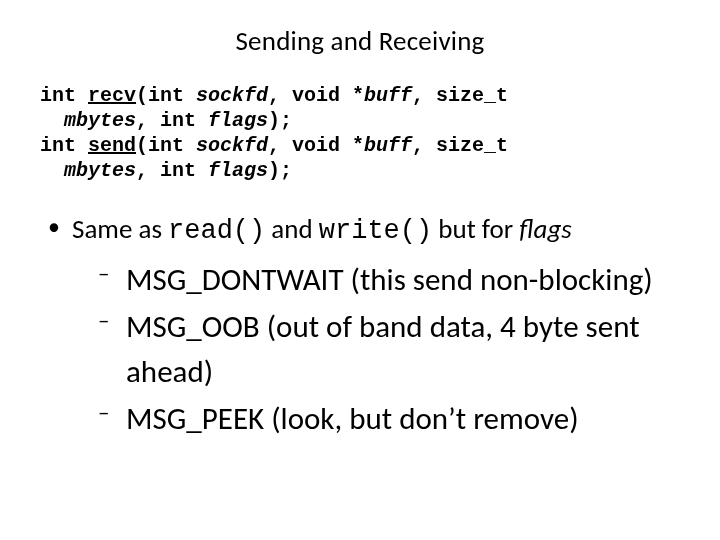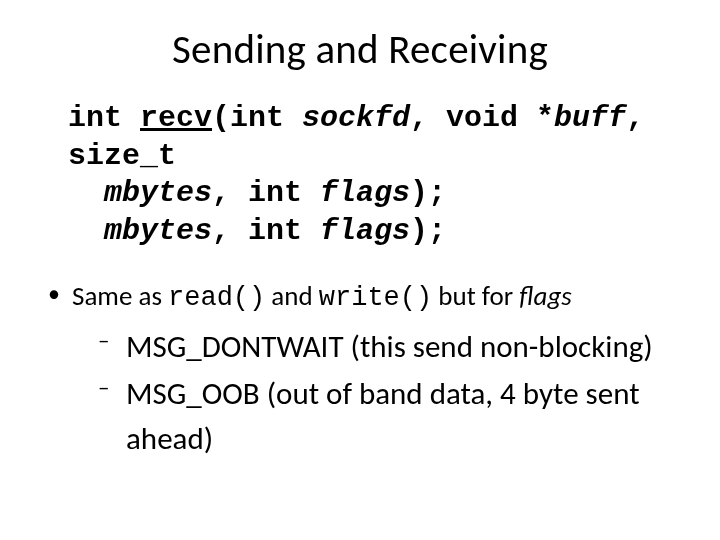--- a/index.html
+++ b/index.html
@@ -11,33 +11,32 @@
     font-family: Calibri, "Segoe UI", Arial, sans-serif;
     color: #000;
   }
   .slide {
     box-sizing: border-box;
     width: 720px;
     height: 540px;
     padding: 20px 40px 0 40px;
   }
   h1.title {
-    font-size: 41px;
+    font-size: 27px;
     font-weight: 400;
     text-align: center;
     margin: 4px 0 26px 0;
     letter-spacing: 0.2px;
   }
   .sigblock {
     font-family: "Courier New", Courier, monospace;
-    font-size: 30px;
+    font-size: 20px;
     font-weight: bold;
     line-height: 1.25;
     margin-bottom: 28px;
-    margin-left: 28px;
   }
   .sigblock .sig { display: block; padding-left: 0; text-indent: 0; }
   .sigblock .cont { display: block; padding-left: 1.2em; }
   .sigblock .fn { text-decoration: underline; }
   .sigblock .param { font-style: italic; }
   ul.bullets {
     list-style: none;
     padding: 0;
     margin: 0 0 0 4px;
   }
@@ -85,28 +84,32 @@
 
   <h1 class="title">Sending and Receiving</h1>
 
   <div class="sigblock">
     <span class="sig">
       <span>int </span><span class="fn">recv</span><span>(int </span><span class="param">sockfd</span><span>, void *</span><span class="param">buff</span><span>, size_t</span>
     </span>
     <span class="cont">
       <span class="param">mbytes</span><span>, int </span><span class="param">flags</span><span>);</span>
     </span>
+    <span class="sig">
+      <span>int </span><span class="fn">send</span><span>(int </span><span class="param">sockfd</span><span>, void *</span><span class="param">buff</span><span>, size_t</span>
+    </span>
     <span class="cont">
       <span class="param">mbytes</span><span>, int </span><span class="param">flags</span><span>);</span>
     </span>
   </div>
 
   <ul class="bullets">
     <li>
       <span>Same as </span><span class="mono">read()</span><span> and </span><span class="mono">write()</span><span> but for </span><span class="flagsword">flags</span>
       <ul class="sub">
         <li><span>MSG_DONTWAIT (this send non-blocking)</span></li>
         <li><span>MSG_OOB (out of band data, 4 byte sent ahead)</span></li>
+        <li><span>MSG_PEEK (look, but don’t remove)</span></li>
       </ul>
     </li>
   </ul>
 
 </div>
 
 </body></html>

